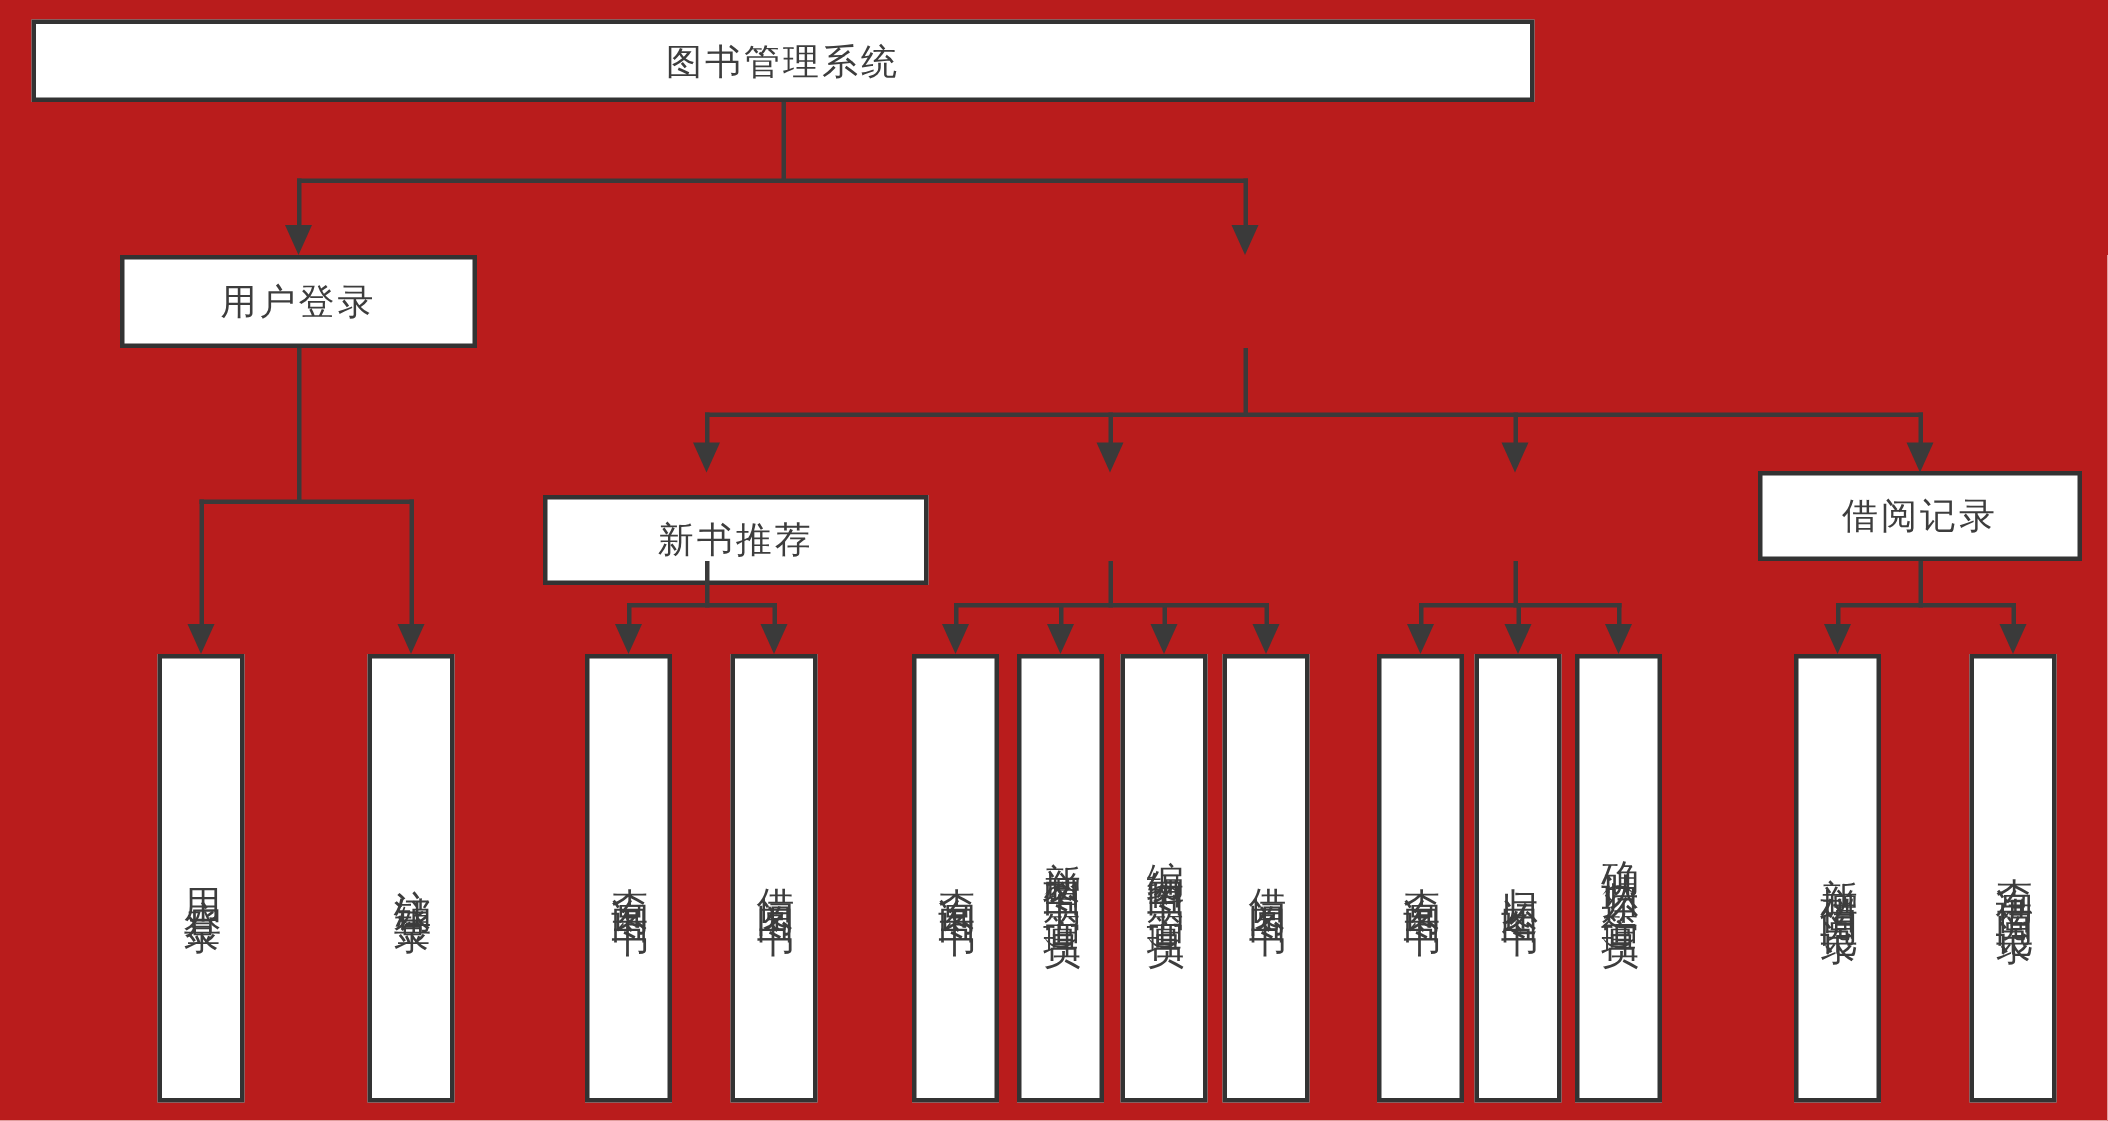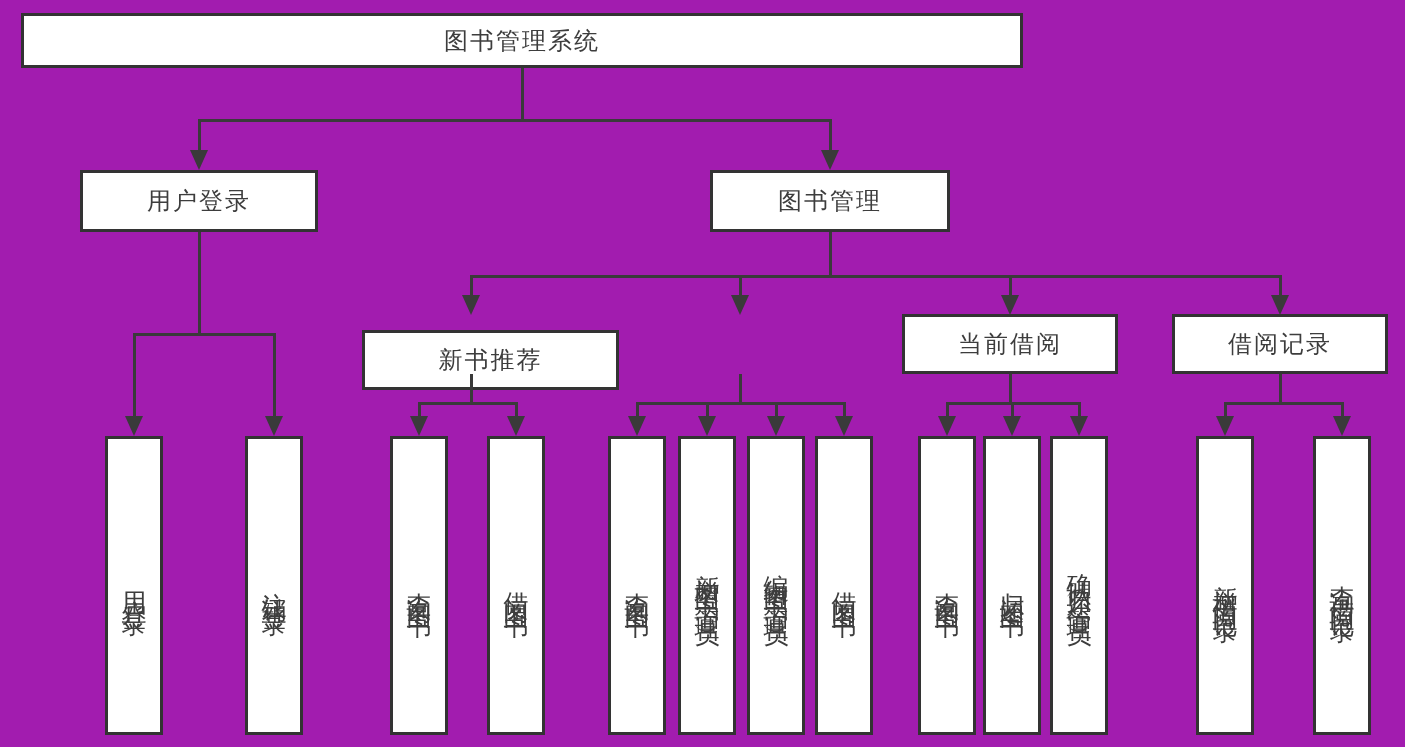--- a/index.html
+++ b/index.html
@@ -1,19 +1,19 @@
 <!DOCTYPE html>
 <html><head>
 <meta charset="utf-8">
 <style>
   html,body { margin:0; padding:0; background:#ffffff; }
   .canvas {
     position:relative;
     width:1405px; height:747px;
-    background:#a21caf;
+    background:#b91c1c;
     font-family:"Liberation Sans", sans-serif;
     overflow:hidden;
   }
   .box {
     position:absolute;
     border:3px solid #333333;
     background:#ffffff;
     box-sizing:border-box;
     display:flex;
     align-items:center;
@@ -52,42 +52,40 @@
   <div class="box h" style="left:21px; top:13px; width:1002px; height:55px;">图书管理系统</div>
 
   <div class="line" style="left:520.5px; top:68px; width:3px; height:54px;"></div>
   <div class="line" style="left:197.5px; top:119px; width:634px; height:3px;"></div>
   <div class="line" style="left:197.5px; top:119px; width:3px; height:34px;"></div>
   <div class="line" style="left:828.5px; top:119px; width:3px; height:34px;"></div>
   <div class="arrow" style="left:190px; top:150px;"></div>
   <div class="arrow" style="left:821px; top:150px;"></div>
 
   <div class="box h" style="left:80px; top:170px; width:238px; height:62px;">用户登录</div>
-  <div class="box h" style="left:710px; top:170px; width:240px; height:62px;">图书管理</div>
 
   <div class="line" style="left:197.5px; top:232px; width:3px; height:104px;"></div>
   <div class="line" style="left:132.5px; top:333px; width:143px; height:3px;"></div>
   <div class="line" style="left:132.5px; top:333px; width:3px; height:86px;"></div>
   <div class="line" style="left:272.5px; top:333px; width:3px; height:86px;"></div>
   <div class="arrow" style="left:125px; top:416px;"></div>
   <div class="arrow" style="left:265px; top:416px;"></div>
 
   <div class="line" style="left:828.5px; top:232px; width:3px; height:46px;"></div>
   <div class="line" style="left:469.5px; top:275px; width:812px; height:3px;"></div>
   <div class="line" style="left:469.5px; top:275px; width:3px; height:22px;"></div>
   <div class="line" style="left:738.5px; top:275px; width:3px; height:22px;"></div>
   <div class="line" style="left:1008.5px; top:275px; width:3px; height:22px;"></div>
   <div class="line" style="left:1278.5px; top:275px; width:3px; height:22px;"></div>
   <div class="arrow" style="left:462px; top:295px;"></div>
   <div class="arrow" style="left:731px; top:295px;"></div>
   <div class="arrow" style="left:1001px; top:295px;"></div>
   <div class="arrow" style="left:1271px; top:295px;"></div>
 
   <div class="box h" style="left:362px; top:330px; width:257px; height:60px;">新书推荐</div>
-  <div class="box h" style="left:902px; top:314px; width:216px; height:60px;">当前借阅</div>
   <div class="box h" style="left:1172px; top:314px; width:216px; height:60px;">借阅记录</div>
 
   <div class="line" style="left:469.5px; top:374px; width:3px; height:31px;"></div>
   <div class="line" style="left:738.5px; top:374px; width:3px; height:31px;"></div>
   <div class="line" style="left:1008.5px; top:374px; width:3px; height:31px;"></div>
   <div class="line" style="left:1278.5px; top:374px; width:3px; height:31px;"></div>
 
   <div class="line" style="left:417.5px; top:402px; width:100px; height:3px;"></div>
   <div class="line" style="left:635.5px; top:402px; width:210px; height:3px;"></div>
   <div class="line" style="left:945.5px; top:402px; width:135px; height:3px;"></div>

